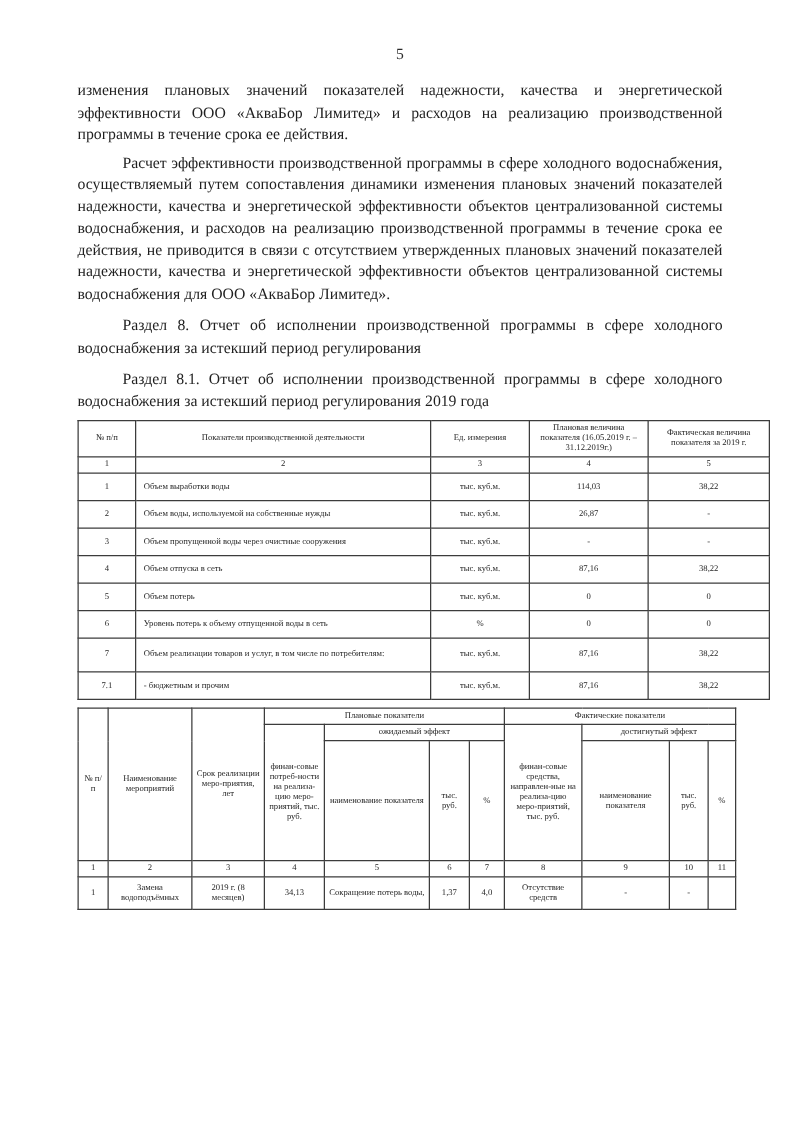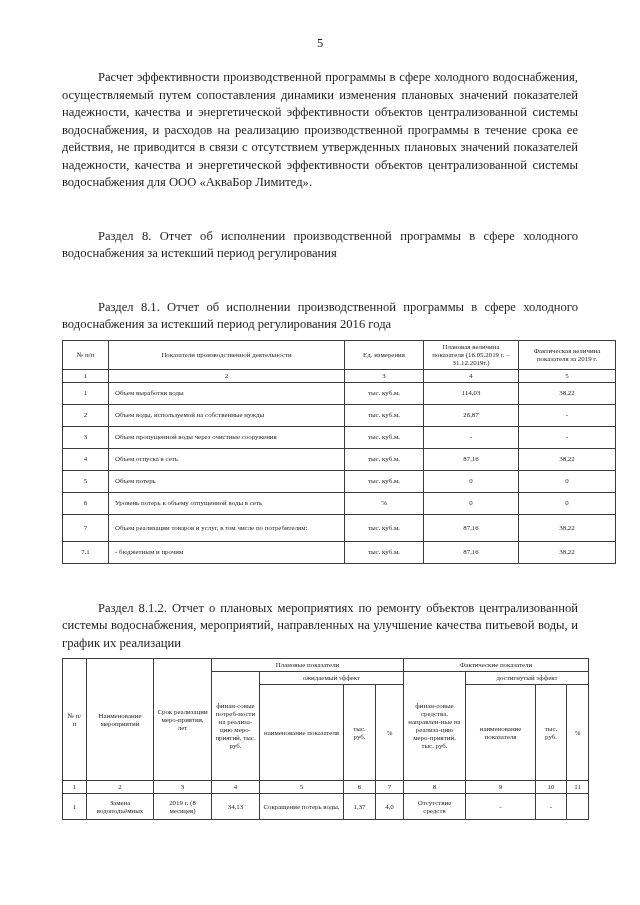--- a/index.html
+++ b/index.html
@@ -47,21 +47,21 @@
     -webkit-hyphens: none;
     hyphens: none;
   }
   p.body.indent {
     text-indent: 36px;
   }
   p.spaced {
     margin-top: 5px;
   }
   p.heading {
-    margin: 36px 0 0 0;
+    margin: 8px 0 0 0;
     font-size: 12.6px;
     line-height: 1.39;
     text-align: justify;
     text-indent: 36px;
     color: #1f1f1f;
   }
 
   
   table.doc-table {
     border-collapse: collapse;
@@ -128,26 +128,27 @@
 </style>
 </head>
 <body>
 
 <div class="page">
 
   <div class="page-number">5</div>
 
   <div class="content">
 
+    <p class="body">изменения плановых значений показателей надежности, качества и энергетической эффективности ООО «АкваБор Лимитед» и расходов на реализацию производственной программы в течение срока ее действия.</p>
 
     <p class="body indent spaced">Расчет эффективности производственной программы в сфере холодного водоснабжения, осуществляемый путем сопоставления динамики изменения плановых значений показателей надежности, качества и энергетической эффективности объектов централизованной системы водоснабжения, и расходов на реализацию производственной программы в течение срока ее действия, не приводится в связи с отсутствием утвержденных плановых значений показателей надежности, качества и энергетической эффективности объектов централизованной системы водоснабжения для ООО «АкваБор Лимитед».</p>
 
     <p class="heading">Раздел 8. Отчет об исполнении производственной программы в сфере холодного водоснабжения за истекший период регулирования</p>
 
-    <p class="heading">Раздел 8.1. Отчет об исполнении производственной программы в сфере холодного водоснабжения  за истекший период  регулирования 2016 года</p>
+    <p class="heading">Раздел 8.1. Отчет об исполнении производственной программы в сфере холодного водоснабжения  за истекший период  регулирования 2019 года</p>
 
 
     <table class="doc-table t1">
       <thead>
         <tr>
           <th class="h-np">№ п/п</th>
           <th class="h-name">Показатели производственной деятельности</th>
           <th class="h-unit">Ед. измерения</th>
           <th class="h-plan">Плановая величина показателя (16.05.2019 г. – 31.12.2019г.)</th>
           <th class="h-fact">Фактическая величина показателя за 2019 г.</th>
@@ -213,21 +214,20 @@
         <tr class="datarow">
           <td class="c-np">7.1</td>
           <td class="c-name">- бюджетным и прочим</td>
           <td class="c-unit">тыс. куб.м.</td>
           <td class="c-num">87,16</td>
           <td class="c-num">38,22</td>
         </tr>
       </tbody>
     </table>
 
-    <p class="heading">Раздел 8.1.2.   Отчет о плановых мероприятиях по ремонту объектов централизованной системы водоснабжения, мероприятий, направленных на улучшение качества питьевой воды, и график их реализации</p>
 
     <table class="doc-table t2">
       <colgroup>
         <col class="col1">
           <col class="col2">
           <col class="col3">
           <col class="col4">
         <col class="col5">
           <col class="col6">
           <col class="col7">

